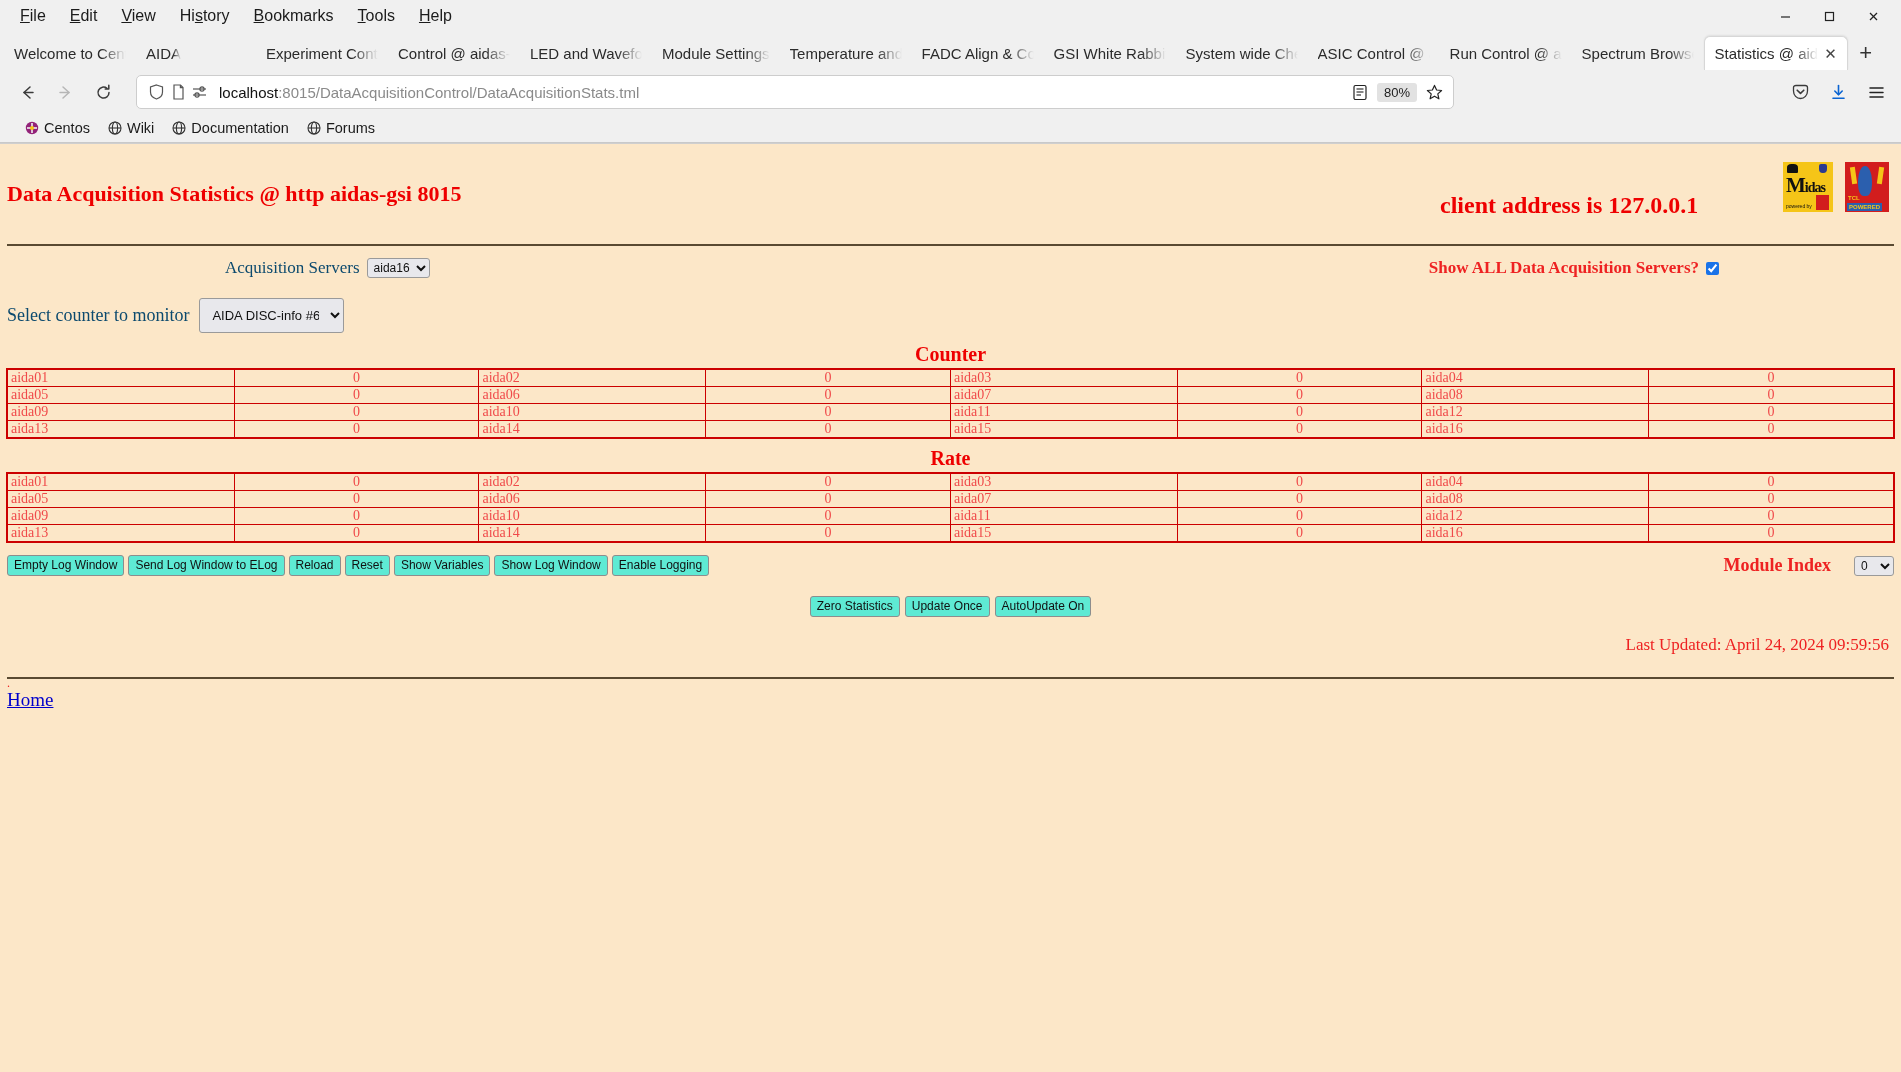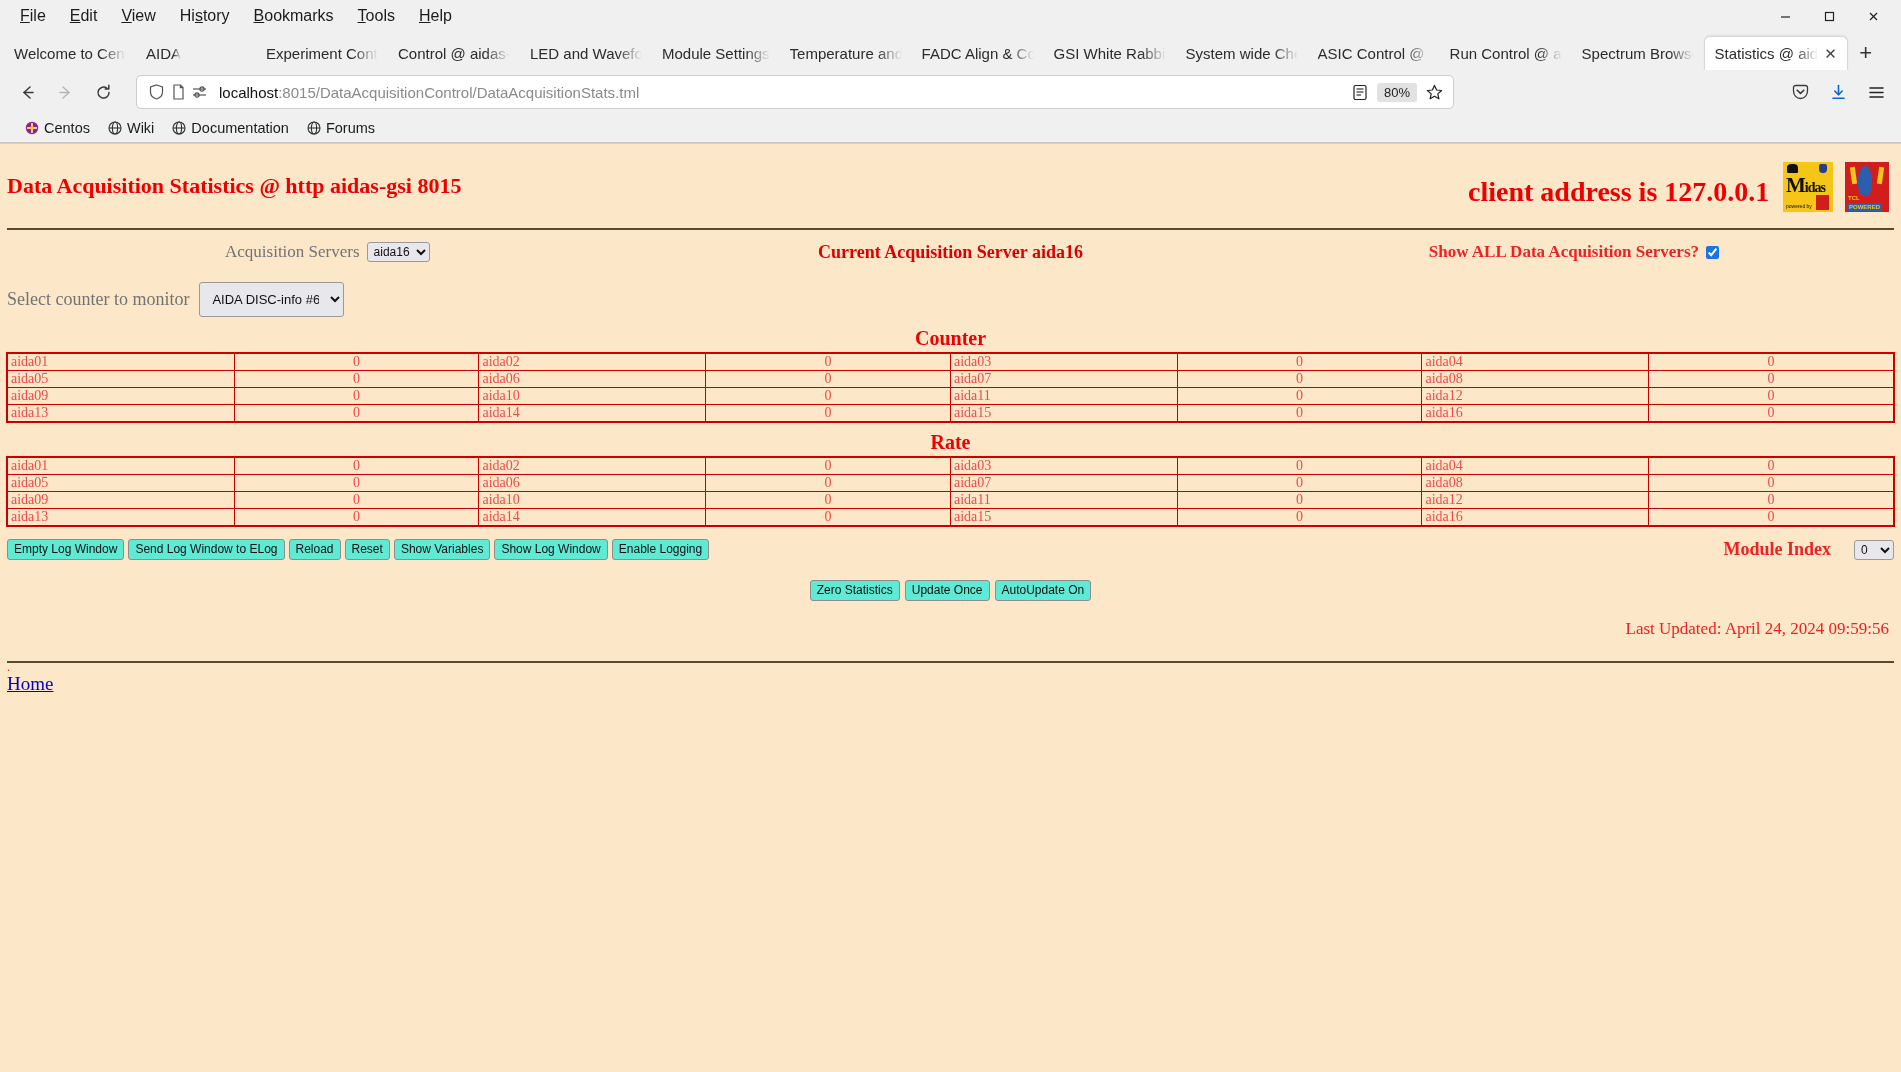--- a/index.html
+++ b/index.html
@@ -199,38 +199,37 @@
     font-family: "Liberation Serif", serif;
     color: #ff0000;
     overflow: hidden;
   }
 
   .hdr-row {
     display: flex;
     align-items: center;
     justify-content: space-between;
     height: 84px;
-    padding: 0 7px;
+    padding: 8px 7px;
     position: relative;
   }
   .hdr-title {
     font-size: 22px;
     font-weight: bold;
     color: #ee0000;
     font-family: "Liberation Serif", serif;
   }
   .hdr-client {
-    font-size: 28px;
+    font-size: 24px;
     font-weight: bold;
     color: #ee0000;
     position: absolute;
     left: 1440px;
-    top: 32px;
+    top: 48px;
     white-space: nowrap;
-    margin-left: 28px;
   }
   .logos {
     position: absolute;
     right: 12px;
     top: 18px;
     display: flex;
     gap: 12px;
   }
   .logo-midas {
     width: 50px; height: 50px;
@@ -306,21 +305,21 @@
     position: relative;
     height: 46px;
   }
   .srv-left {
     position: absolute;
     left: 225px; top: 12px;
     display: flex; align-items: center; gap: 7px;
   }
   .lbl-red {
     font-size: 17px;
-    color: #737373;
+    color: #0c4a6e;
     font-family: "Liberation Serif", serif;
   }
   .srv-center {
     position: absolute;
     left: 0; right: 0; top: 12px;
     text-align: center;
     font-size: 18px;
     font-weight: bold;
     color: #dd0000;
   }
@@ -686,21 +685,20 @@
 
   <hr class="rule">
 
   <div class="srv-row">
     <div class="srv-left">
       <span class="lbl-red">Acquisition Servers</span>
       <select class="sel">
         <option>aida16</option>
       </select>
     </div>
-    <div class="srv-center">Current Acquisition Server aida16</div>
     <div class="srv-right">
       <span>Show ALL Data Acquisition Servers?</span>
       <input type="checkbox" class="cb" checked="" style="">
     </div>
   </div>
 
   <div class="counter-sel-row">
     <span class="lbl-red">Select counter to monitor</span>
     <select class="sel sel-wide">
       <option>AIDA DISC-info #6</option>

